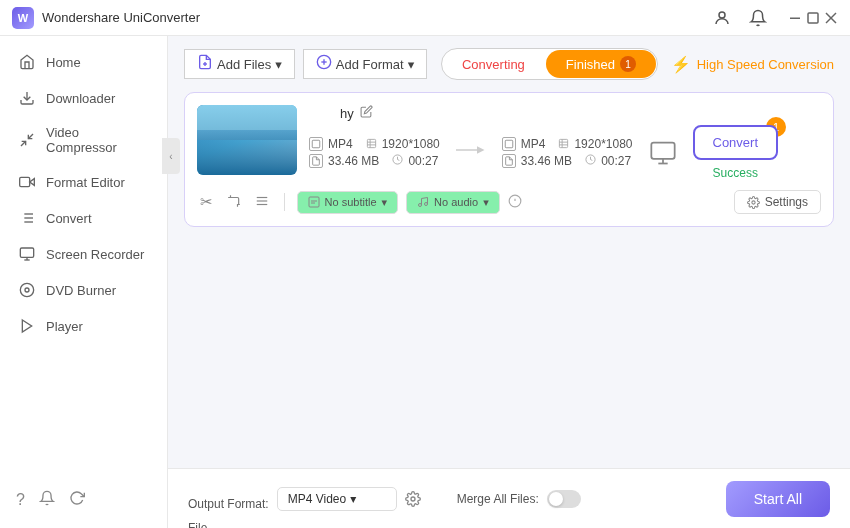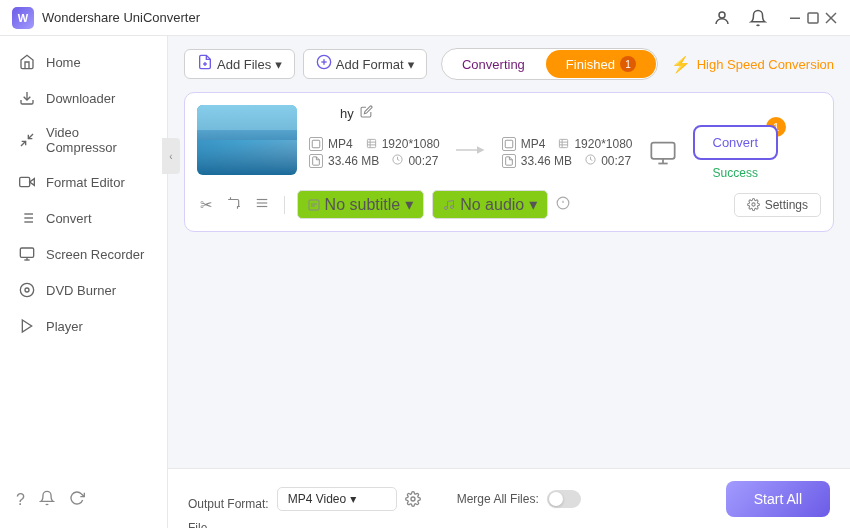--- a/index.html
+++ b/index.html
@@ -161,41 +161,41 @@
       align-items: center;
       gap: 8px;
     }
     .add-btn {
       display: flex;
       align-items: center;
       gap: 4px;
       padding: 4px 12px;
       background: #fff;
       border: 1.5px solid #d0d0d0;
-      border-radius: 6px;
+      border-radius: 0;
       cursor: pointer;
       color: #444;
       font-size: 13px;
     }
     .add-btn .icon { color: #6c5ce7; font-size: 16px; }
 
     
     .tabs {
       display: flex;
       gap: 0;
       border: 1.5px solid #d0d0d0;
       border-radius: 20px;
       overflow: hidden;
       background: #fff;
     }
     .tab {
       padding: 6px 20px;
       cursor: pointer;
       font-size: 13px;
-      color: #701a75;
+      color: #ef4444;
       background: transparent;
       transition: background 0.15s;
       display: flex;
       align-items: center;
       gap: 5px;
     }
     .tab.active {
       background: #ff9500;
       color: #fff;
       border-radius: 18px;
@@ -385,23 +385,23 @@
       background: #ddd;
       margin: 0 4px;
     }
     .select-dropdown {
       display: flex;
       align-items: center;
       gap: 5px;
       padding: 4px 10px;
       border: 1px solid #ddd;
       border-radius: 5px;
-      background: #84cc16;
-      cursor: pointer;
-      font-size: 16px;
+      background: #86efac;
+      cursor: pointer;
+      font-size: 11px;
       color: #555;
     }
     .info-icon {
       color: #aaa;
       cursor: pointer;
       font-size: 14px;
     }
     .settings-btn {
       display: flex;
       align-items: center;

